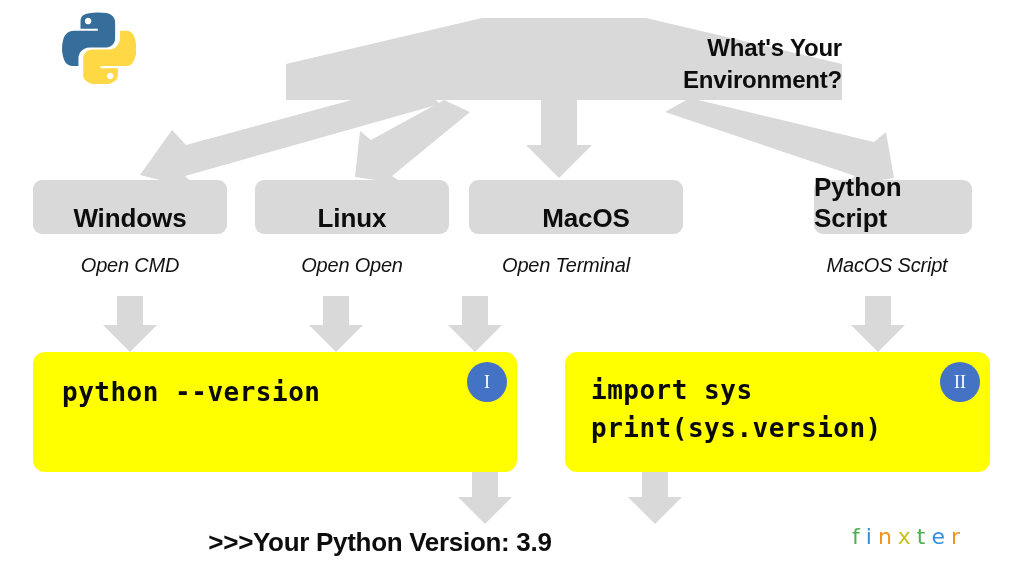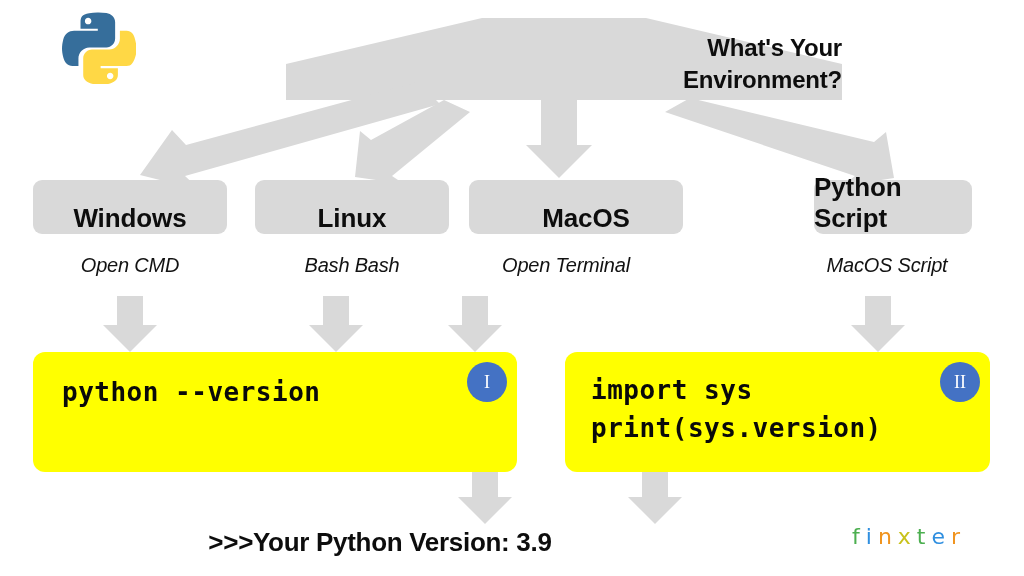--- a/index.html
+++ b/index.html
@@ -157,21 +157,21 @@
   </svg>
 
   <div class="opt-box" style="left:33px;  top:180px; width:194px;">
     <span>Windows</span>
   </div>
   <div class="opt-sub" style="left:33px;  top:254px; width:194px;">Open CMD</div>
 
   <div class="opt-box" style="left:255px; top:180px; width:194px;">
     <span>Linux</span>
   </div>
-  <div class="opt-sub" style="left:255px; top:254px; width:194px;">Bash Bash</div>
+  <div class="opt-sub" style="left:255px; top:254px; width:194px;">Open Open</div>
 
   <div class="opt-box" style="left:469px; top:180px; width:194px;padding-left:20px;">
     <span>MacOS</span>
   </div>
   <div class="opt-sub" style="left:453px; top:254px; width:226px;">Open Terminal</div>
 
   <div class="opt-box" style="left:814px; top:180px; width:158px;">
     <span>Python Script</span>
   </div>
   <div class="opt-sub" style="left:790px; top:254px; width:194px;">MacOS Script</div>

